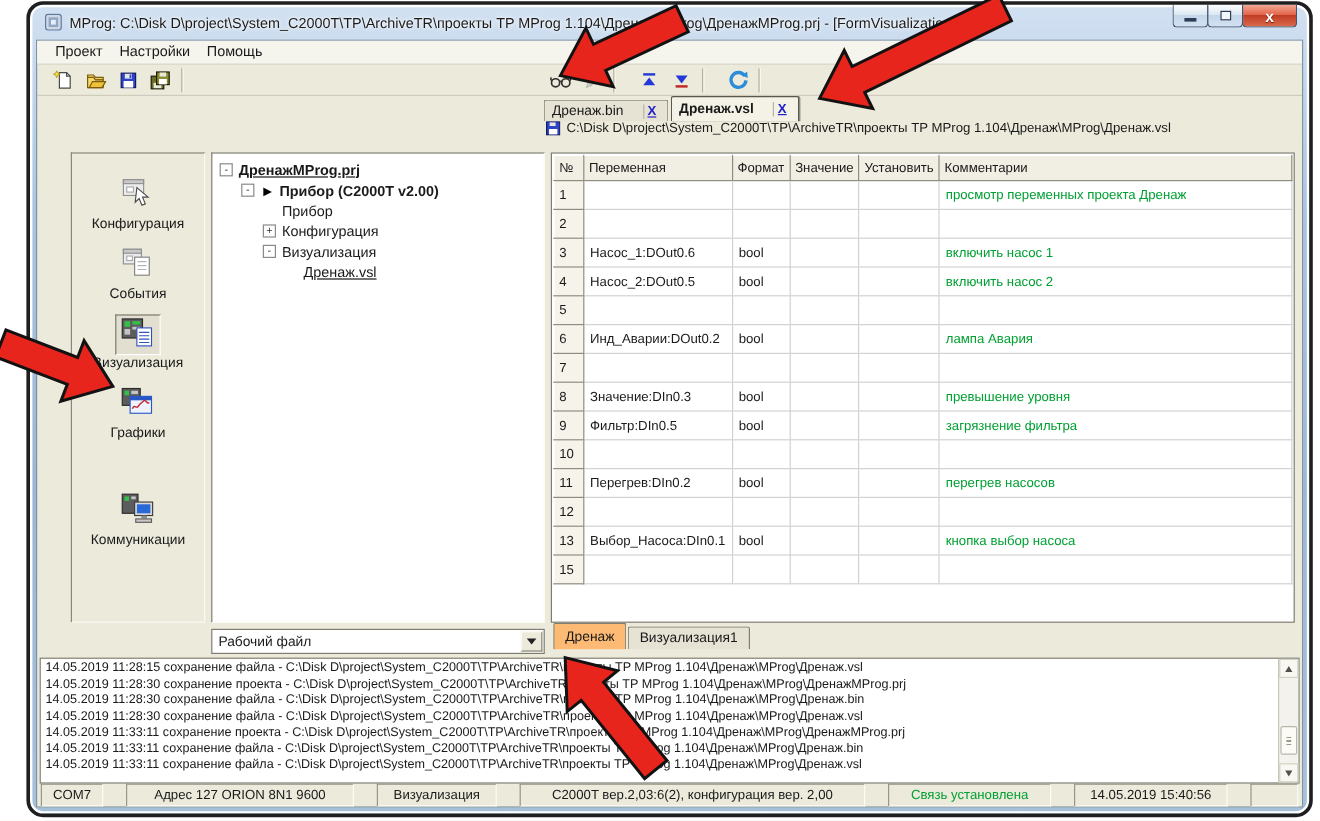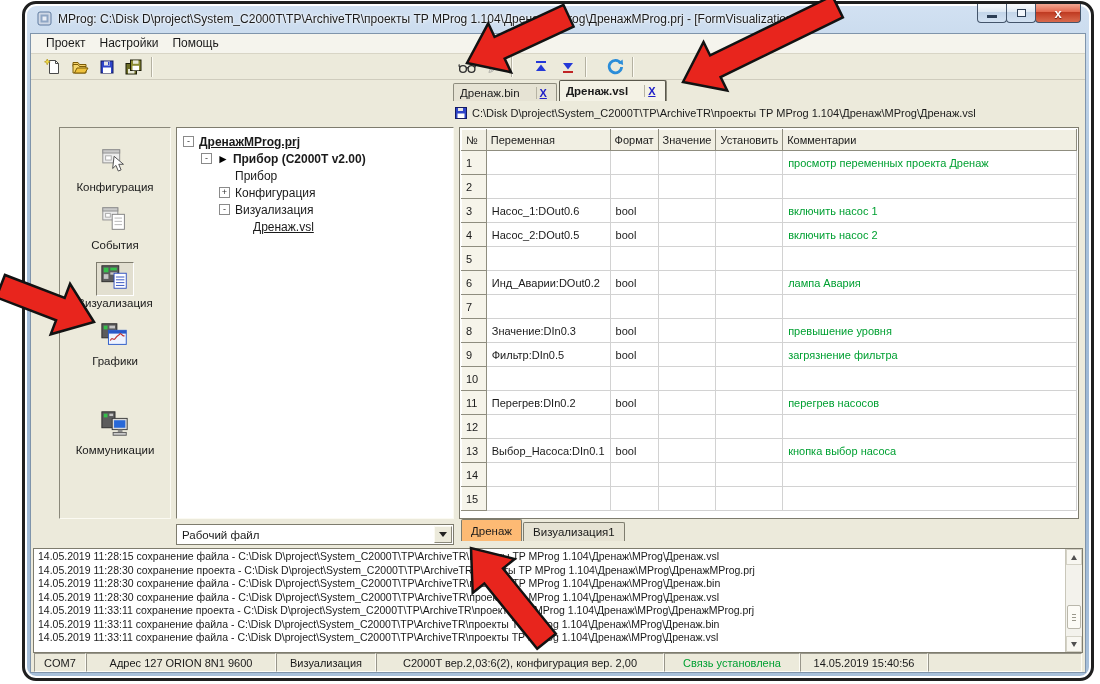--- a/index.html
+++ b/index.html
@@ -52,21 +52,21 @@
 
   
   .tabrow { height:21px; display:flex; align-items:flex-end; padding-left:422px; }
   .ftab { height:18px; display:flex; align-items:center; padding:0 6px;
     border:1px solid #8e8c7e; border-bottom:none; background:#e6e3d4;
     border-radius:2px 2px 0 0; font-size:11.5px; margin-right:2px; white-space:nowrap; }
   .ftab .ftab-label { margin-right:16px; }
   .ftab .ftab-x { color:#2020c8; font-weight:bold; text-decoration:underline; font-size:11px; padding:0 3px; border-left:1px solid #b6b3a4; }
   .ftab.active { height:21px; background:#f4f2e6; border-color:#5a584c; font-weight:bold; box-shadow:1px 0 0 #8e8c7e; }
 
-  .pathrow { height:18px; display:flex; align-items:flex-end; padding-left:424px; font-size:11px; white-space:nowrap; }
+  .pathrow { height:18px; display:flex; align-items:flex-start; padding-left:424px; font-size:11px; white-space:nowrap; }
   .pathrow .path-icon { margin-right:5px; display:inline-flex; }
 
   
   .mainrow { flex:0 0 426px; display:flex; padding:8px 6px 0 28px; gap:5px; }
 
   .sidebar { width:112px; height:392px; background:#eceadb;
     border:1px solid; border-color:#8a887a #fbfaf2 #fbfaf2 #8a887a;
     display:flex; flex-direction:column; align-items:center; }
   .sb-item { margin-top:11px; display:flex; flex-direction:column; align-items:center; width:100%; }
   .sb-item:first-child { margin-top:18px; }
@@ -116,21 +116,21 @@
   .vsb-btn { height:16px; border:1px solid #d4d2c6; background:#f8f7f1; display:flex; align-items:center; justify-content:center; }
   .vsb-tri-up { width:0;height:0;border-left:3.5px solid transparent;border-right:3.5px solid transparent;border-bottom:5px solid #505050; }
   .vsb-tri-down { width:0;height:0;border-left:3.5px solid transparent;border-right:3.5px solid transparent;border-top:5px solid #505050; }
   .vsb-track { flex:1; position:relative; }
   .vsb-thumb { position:absolute; left:1px; right:1px; top:56%; height:24px;
     border:1px solid #b9b7ab; background:#fcfbf6; border-radius:2px; }
   .vsb-thumb::after { content:""; position:absolute; left:4px; right:4px; top:8px; height:8px;
     background:repeating-linear-gradient(#9a988c 0 1px, transparent 1px 3px); }
 
   
-  .statusbar { flex:1; display:flex; align-items:center; gap:0; padding:0 3px; }
+  .statusbar { flex:1; display:flex; align-items:center; gap:19px; padding:0 3px; }
   .sp { height:19px; border:1px solid; border-color:#98968a #fdfcf5 #fdfcf5 #98968a;
     display:flex; align-items:center; justify-content:center; font-size:11px;
     padding:0 6px; white-space:nowrap; overflow:hidden; }
   .sp.accent { color:#00a032; }
   .sp.flex { flex:1; }
 
   
   .arrows-overlay { position:absolute; left:0; top:0; width:1100px; height:684px;
     pointer-events:none; z-index:50; }
 </style>
@@ -497,28 +497,20 @@
                 </tr>
                 <tr>
                   <td class="rownum">13</td>
                   <td class="cell">Выбор_Насоса:DIn0.1</td>
                   <td class="cell">bool</td>
                   <td class="cell"></td>
                   <td class="cell"></td>
                   <td class="cell comment">кнопка выбор насоса</td>
                 </tr>
                 <tr>
-                  <td class="rownum">14</td>
-                  <td class="cell"></td>
-                  <td class="cell"></td>
-                  <td class="cell"></td>
-                  <td class="cell"></td>
-                  <td class="cell comment"></td>
-                </tr>
-                <tr>
                   <td class="rownum">15</td>
                   <td class="cell"></td>
                   <td class="cell"></td>
                   <td class="cell"></td>
                   <td class="cell"></td>
                   <td class="cell comment"></td>
                 </tr>
               </tbody>
           </table>
         </div>

